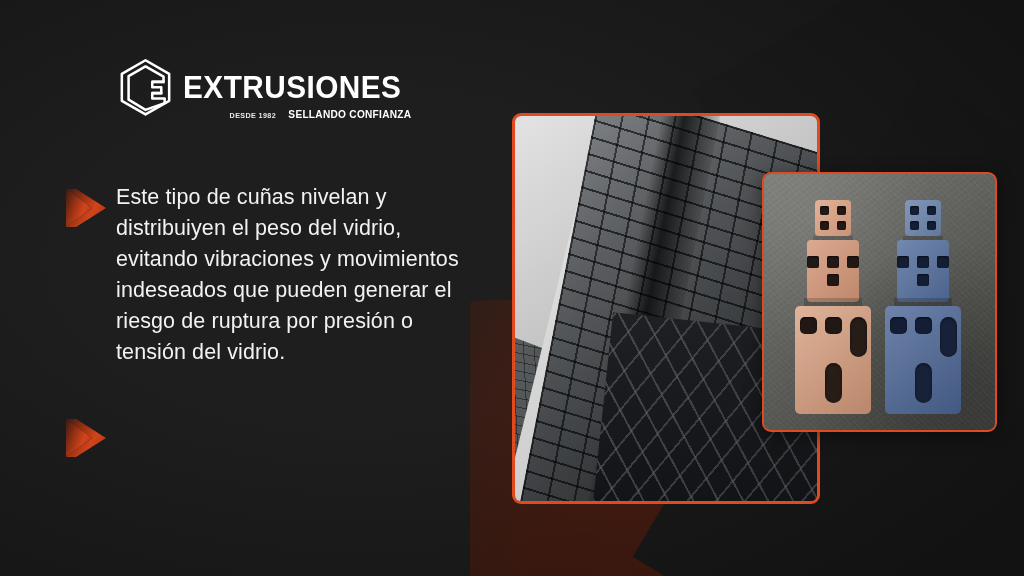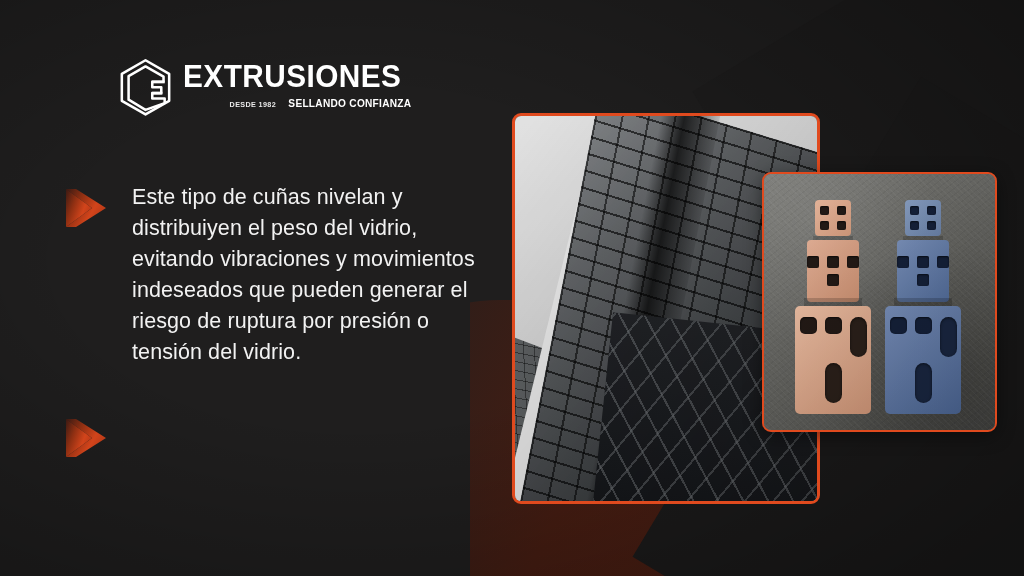--- a/index.html
+++ b/index.html
@@ -91,21 +91,21 @@
     background: radial-gradient(ellipse 80% 80% at 35% 45%, rgba(0,0,0,0) 35%, rgba(0,0,0,0.35) 100%);
     pointer-events: none;
   }
 
   
   .logo {
     position: absolute;
     left: 117px;
     top: 58px;
     display: flex;
-    align-items: flex-start;
+    align-items: flex-end;
     gap: 9px;
   }
   .logo-mark {
     width: 57px;
     height: 62px;
     flex: 0 0 auto;
   }
   .logo-text-wrap {
     display: flex;
     flex-direction: column;
@@ -148,21 +148,21 @@
   .bullets {
     position: absolute;
     left: 62px;
     top: 182px;
     width: 420px;
   }
   .bullet {
     position: relative;
     display: flex;
     align-items: flex-start;
-    gap: 16px;
+    gap: 0;
     justify-content: space-between;
   }
   .bullet + .bullet { margin-top: 44px; }
 
   .chevron {
     flex: 0 0 auto;
     width: 52px;
     height: 46px;
     margin-top: 3px;
   }

